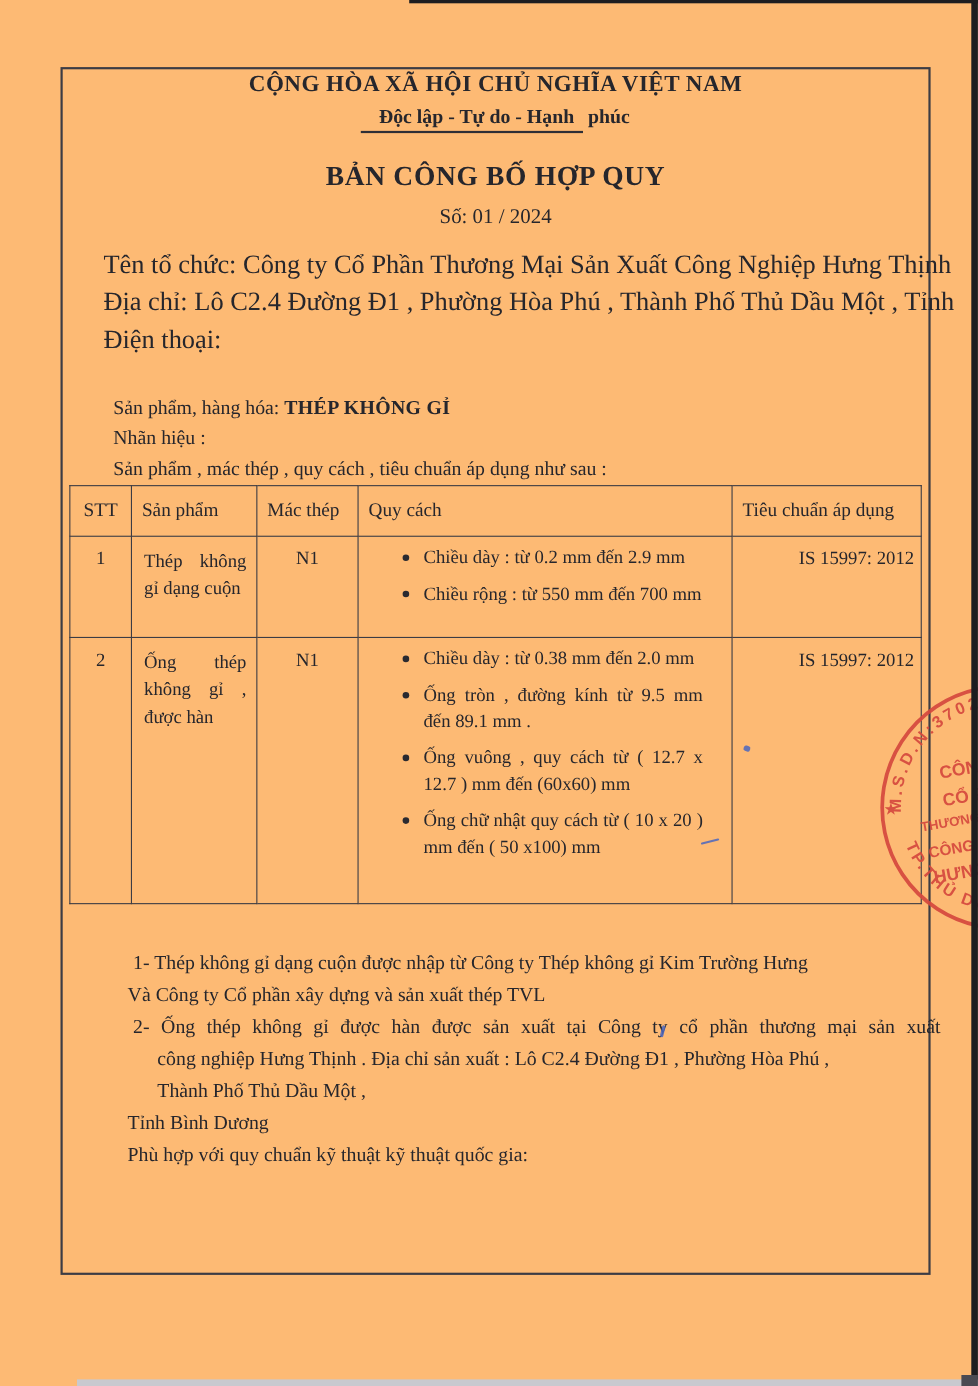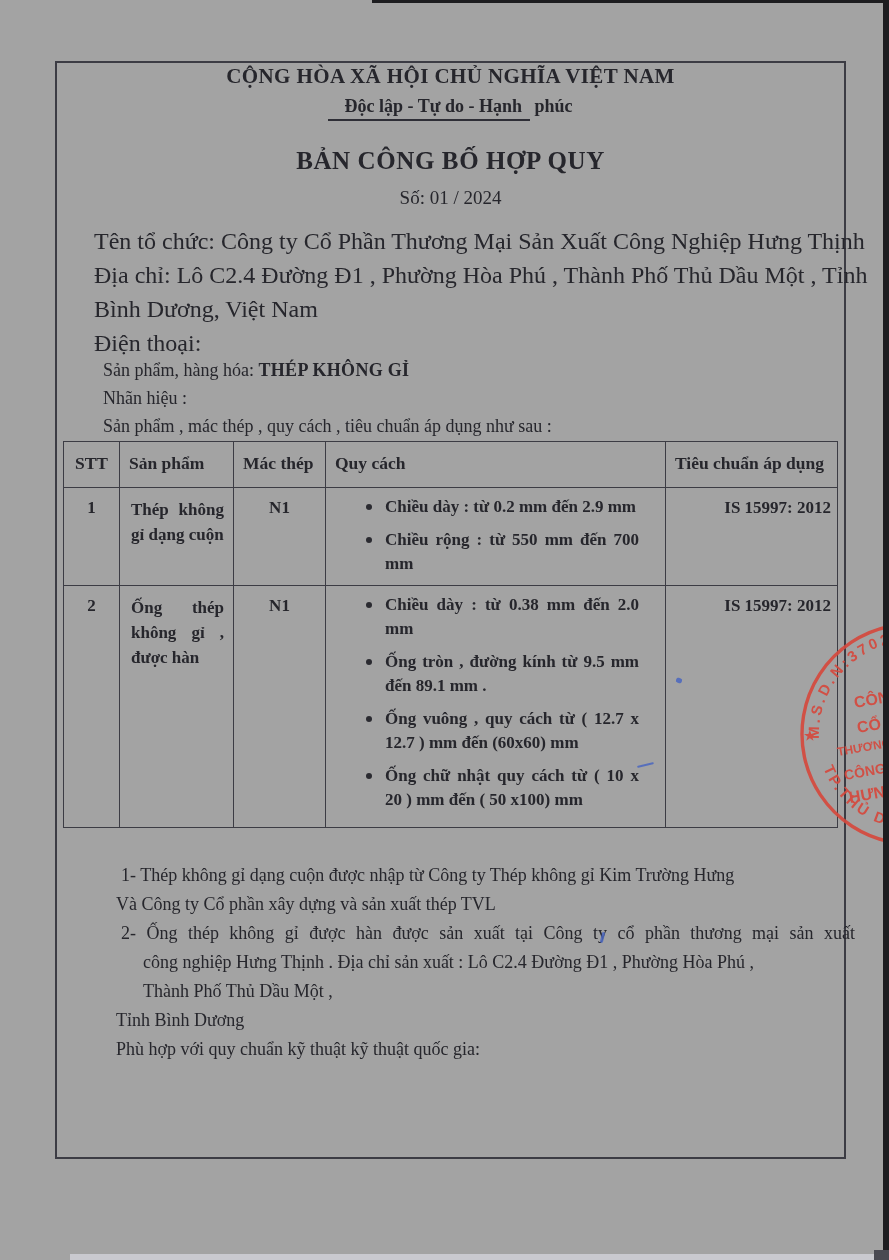--- a/index.html
+++ b/index.html
@@ -1,18 +1,18 @@
 <!DOCTYPE html>
 <html><head>
 <meta charset="utf-8">
 <style>
   html,body { margin:0; padding:0; background:#e8e8e8; }
   .page {
     position:relative; width:889px; height:1260px; margin:0 auto;
-    background:#a3a3a3; overflow:hidden;
+    background:#fdba74; overflow:hidden;
     font-family:"Liberation Serif", serif; color:#26262c;
   }
   
   .frame {
     position:absolute; left:55px; top:61px; width:791px; height:1098px;
     box-sizing:border-box; border:2px solid #3c3c44; background:transparent;
   }
   
   .header { position:absolute; left:55px; top:64px; width:791px; text-align:center; }
   .nat1 { font-size:21px; font-weight:bold; letter-spacing:.4px; }
@@ -24,21 +24,21 @@
   .info { position:absolute; left:94px; top:224px; width:748px; font-size:24px; line-height:34px; }
   .info div { white-space:nowrap; }
   .product { position:absolute; left:103px; top:356px; width:737px; font-size:18px; line-height:28px; }
   .product div { white-space:nowrap; }
   .product b { font-weight:bold; letter-spacing:.3px; }
   
   table.ctable {
     position:absolute; left:63px; top:441px; width:774px;
     border-collapse:collapse; table-layout:fixed; font-size:17px; z-index:2;
   }
-  .ctable th, .ctable td { border:1.6px solid #3c3c44; vertical-align:top; font-weight:bold; }
+  .ctable th, .ctable td { border:1.6px solid #3c3c44; vertical-align:top; font-weight:normal; }
   .ctable th { font-size:17.5px; text-align:left; padding:11px 8px 8px 9px; height:46px; box-sizing:border-box; }
   .ctable th.c, .ctable td.c { text-align:center; padding-left:2px; padding-right:2px; }
   tr.r1 { height:92px; } tr.r2 { height:242px; }
   td.stt { padding-top:10px; }
   td.prod { padding:9px 9px 16px 11px; text-align:justify; line-height:25px; }
   td.grade { padding-top:10px; }
   td.specs { padding:7px 26px 0 40px; }
   td.std { padding:10px 6px 0 10px;text-align:right; }
   ul.speclist { list-style:none; margin:0; padding:0; }
   ul.speclist li { display:flex; gap:13px; margin-bottom:9px; line-height:24px; }
@@ -77,21 +77,20 @@
     <div class="nat1">CỘNG HÒA XÃ HỘI CHỦ NGHĨA VIỆT NAM</div>
     <div class="nat2"><span class="motto-u">Độc lập - Tự do - Hạnh</span> <span>phúc</span></div>
     <div class="doc-title">BẢN CÔNG BỐ HỢP QUY</div>
     <div class="doc-num">Số: 01 / 2024</div>
   </div>
 
   <div class="info">
 
   <div>Tên tổ chức: Công ty Cổ Phần Thương Mại Sản Xuất Công Nghiệp Hưng Thịnh</div>
       <div>Địa chỉ: Lô C2.4 Đường Đ1 , Phường Hòa Phú , Thành Phố Thủ Dầu Một , Tỉnh</div>
-      <div>Bình Dương, Việt Nam</div>
       <div>Điện thoại:</div>
     </div>
 
   <div class="product">
     <div><span>Sản phẩm, hàng hóa:</span> <b>THÉP KHÔNG GỈ</b></div>
     <div>Nhãn hiệu :</div>
     <div>Sản phẩm , mác thép , quy cách , tiêu chuẩn áp dụng như sau :</div>
   </div>
 
   <table class="ctable">

